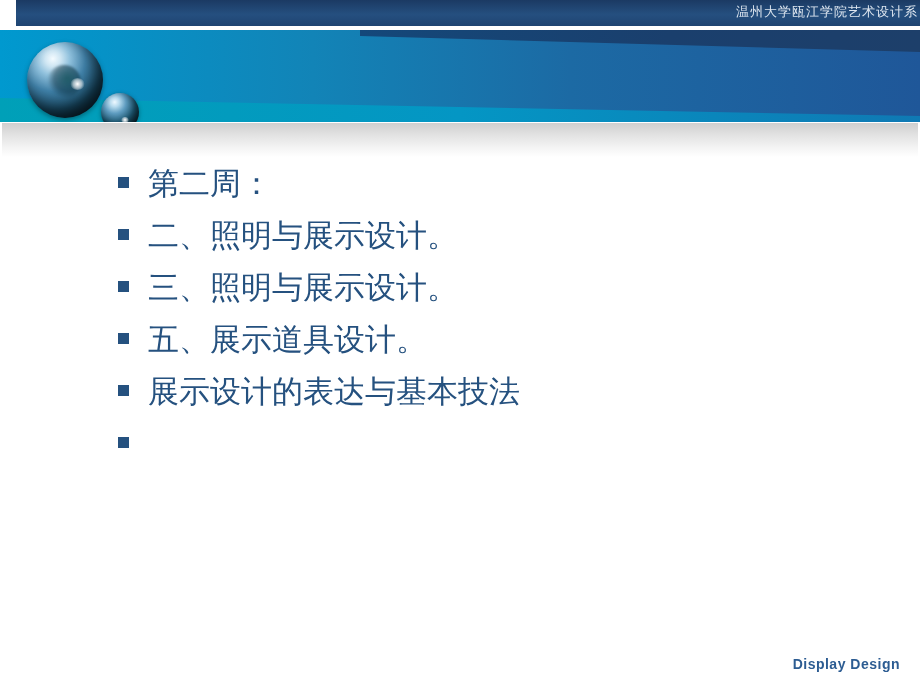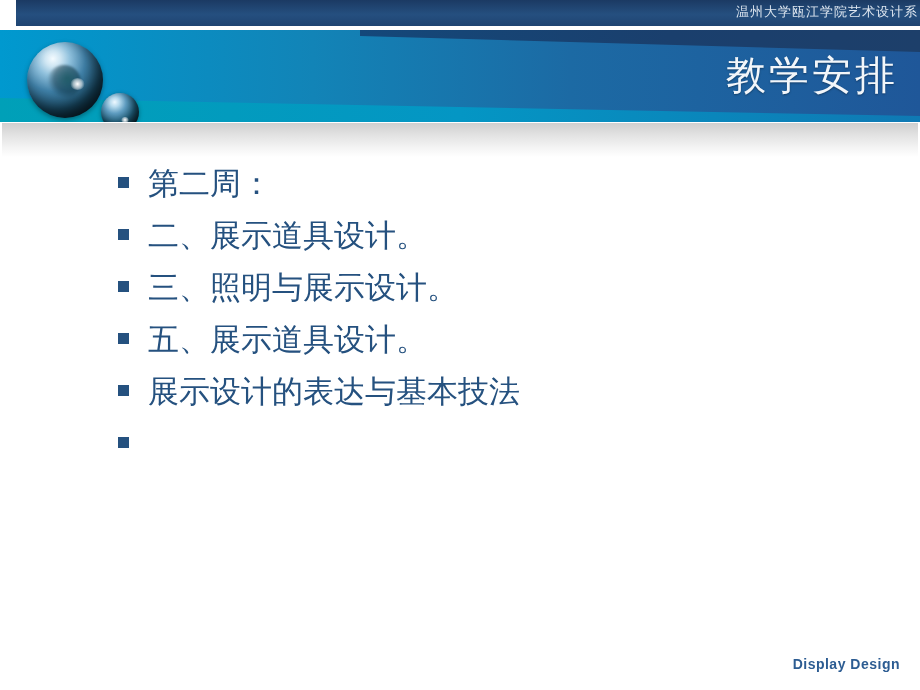--- a/index.html
+++ b/index.html
@@ -196,36 +196,35 @@
       <rect x="0" y="0" width="920" height="92" fill="url(#gMain)"></rect>
       <polygon points="360,0 920,0 920,22 360,6" fill="url(#gDark)"></polygon>
       <polygon points="0,68 920,86 920,92 0,92" fill="url(#gTeal)"></polygon>
     </svg>
 
     <div class="sphere sphere-big">
       <span class="swirl"></span>
     </div>
     <div class="sphere sphere-small"></div>
 
-    <div class="banner-title">教学安排</div>
   </div>
 
   <div class="banner-shadow"></div>
 
 
   <div class="content">
 
     <div class="bullet-row">
       <span class="bullet-mark"></span>
       <span class="bullet-text">第二周：</span>
     </div>
 
     <div class="bullet-row">
       <span class="bullet-mark"></span>
-      <span class="bullet-text">二、展示道具设计。</span>
+      <span class="bullet-text">二、照明与展示设计。</span>
     </div>
 
     <div class="bullet-row">
       <span class="bullet-mark"></span>
       <span class="bullet-text">三、照明与展示设计。</span>
     </div>
 
 
     <div class="bullet-row">
       <span class="bullet-mark"></span>

